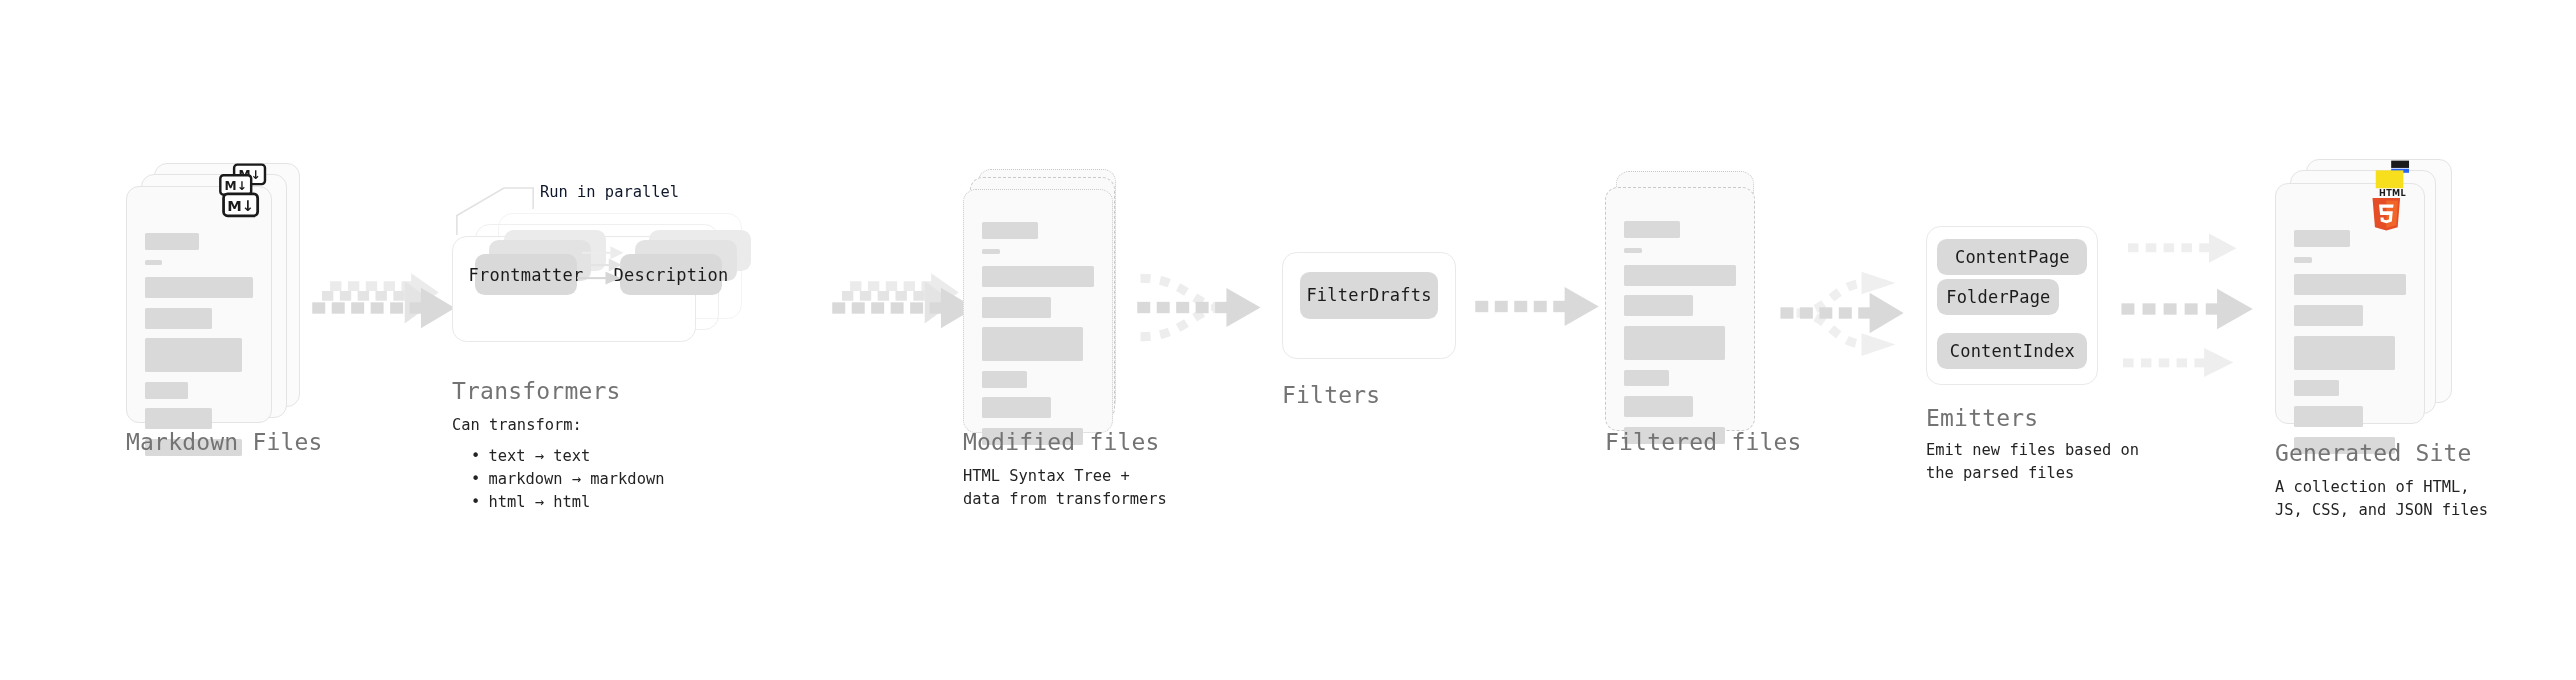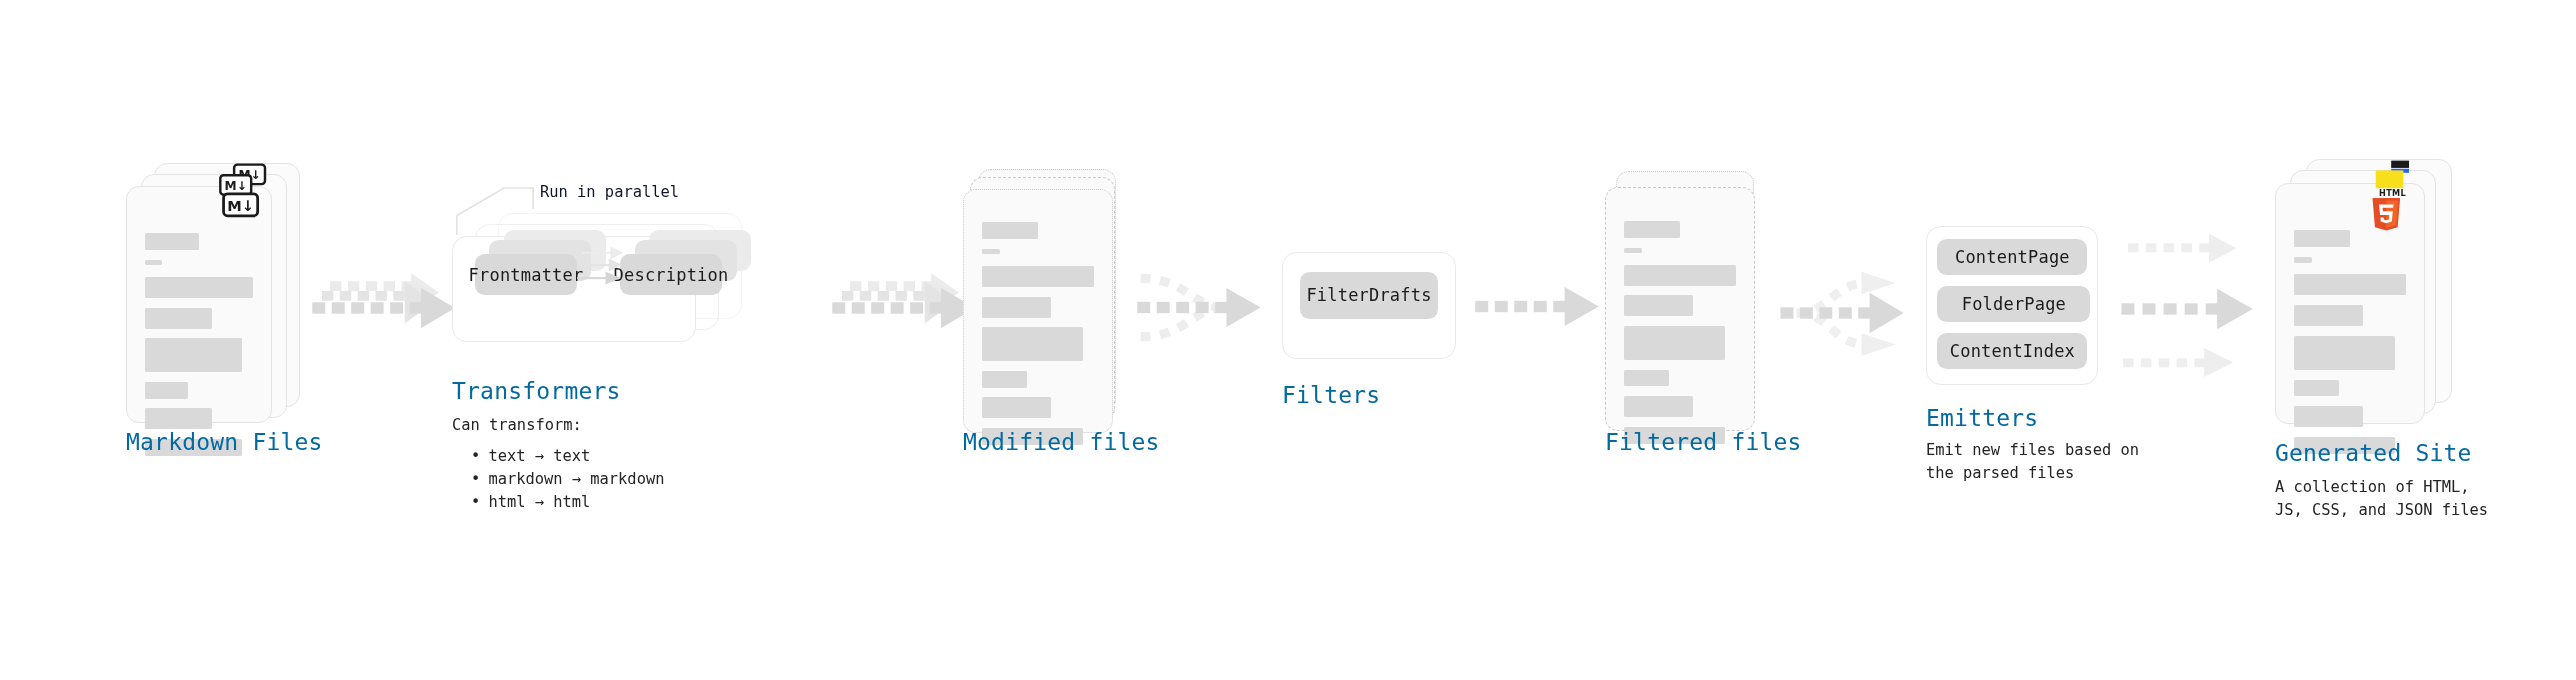--- a/index.html
+++ b/index.html
@@ -51,21 +51,21 @@
     letter-spacing: 0.2px;
     white-space: nowrap;
   }
   .pill.g1 { background: #ebebeb; color: transparent; }
   .pill.g2 { background: #e3e3e3; color: transparent; }
 
   
   .title {
     position: absolute;
     font-size: 23px;
-    color: #0369a1;
+    color: #737373;
     white-space: nowrap;
     letter-spacing: 0.2px;
   }
   .sub {
     position: absolute;
     font-size: 15.4px;
     line-height: 23px;
     color: #232323;
     white-space: pre-line;
   }
@@ -230,20 +230,22 @@
           <div class="ln" style="width:62%;height:21px;"></div>
           <div class="ln" style="width:90%;height:34px;"></div>
           <div class="ln" style="width:40%;height:16.3px;"></div>
           <div class="ln" style="width:62%;height:21px;"></div>
           <div class="ln" style="width:90%;height:17px;"></div>
         </div>
       </div>
     </div>
   </div>
   <div class="title" style="left:963px; top:429px;">Modified files</div>
+  <div class="sub" style="left:963px; top:465px;">HTML Syntax Tree +
+data from transformers</div>
 
   <svg class="lay" style="left:1134px; top:265px;" width="146" height="98" viewBox="0 0 180 120">
     <g stroke="#ededed" stroke-width="11" fill="none" stroke-dasharray="12 12" stroke-linecap="butt">
       <path d="M8 16 C60 16, 70 46, 104 52"></path>
       <path d="M8 88 C60 88, 70 58, 104 52"></path>
     </g>
     <g fill="#d9d9d9">
       <rect x="4" y="45" width="16" height="14"></rect>
         <rect x="28" y="45" width="16" height="14"></rect>
       <rect x="52" y="45" width="16" height="14"></rect>
@@ -304,21 +306,21 @@
       <rect x="48" y="88" width="16" height="14"></rect>
         <rect x="72" y="88" width="16" height="14"></rect>
       <rect x="96" y="88" width="16" height="14"></rect>
       <path d="M110 70 L152 95 L110 120 Z"></path>
     </g>
   </svg>
 
   <div class="node" style="left:1926px; top:226px;">
     <div class="groupbox" style="left:0; top:0; width:172px; height:159px; border-color:#e9e9e9;"></div>
     <div class="pill" style="left:11.4px; top:13px; width:150px; height:36px;">ContentPage</div>
-    <div class="pill" style="left:11.4px; top:60px; width:153px; height:36px;">FolderPage</div>
+    <div class="pill" style="left:11.4px; top:53px; width:122px; height:36px;">FolderPage</div>
     <div class="pill" style="left:11.4px; top:107px; width:150px; height:36px;">ContentIndex</div>
   </div>
   <div class="title" style="left:1926px; top:405px;">Emitters</div>
   <div class="sub" style="left:1926px; top:439px;">Emit new files based on
 the parsed files</div>
 
   <svg class="lay" style="left:2121px; top:232px;" width="163" height="154" viewBox="0 0 200 190">
     <g fill="#eeeeee">
       <rect x="8" y="14" width="13" height="11"></rect>
         <rect x="30" y="14" width="13" height="11"></rect>

